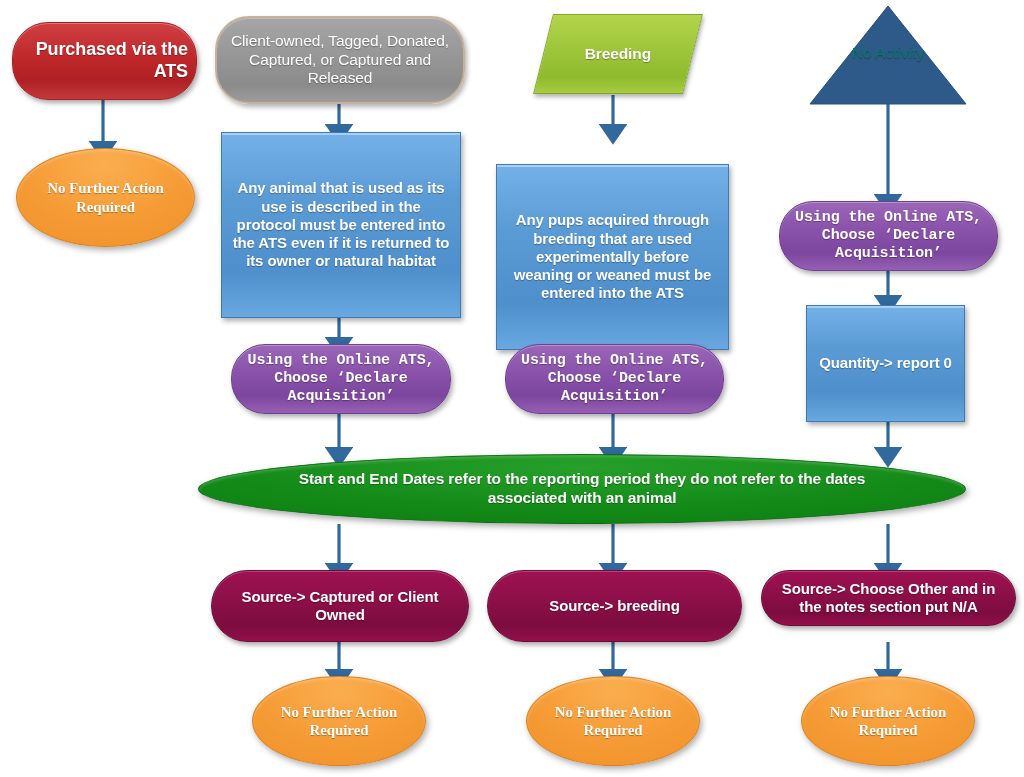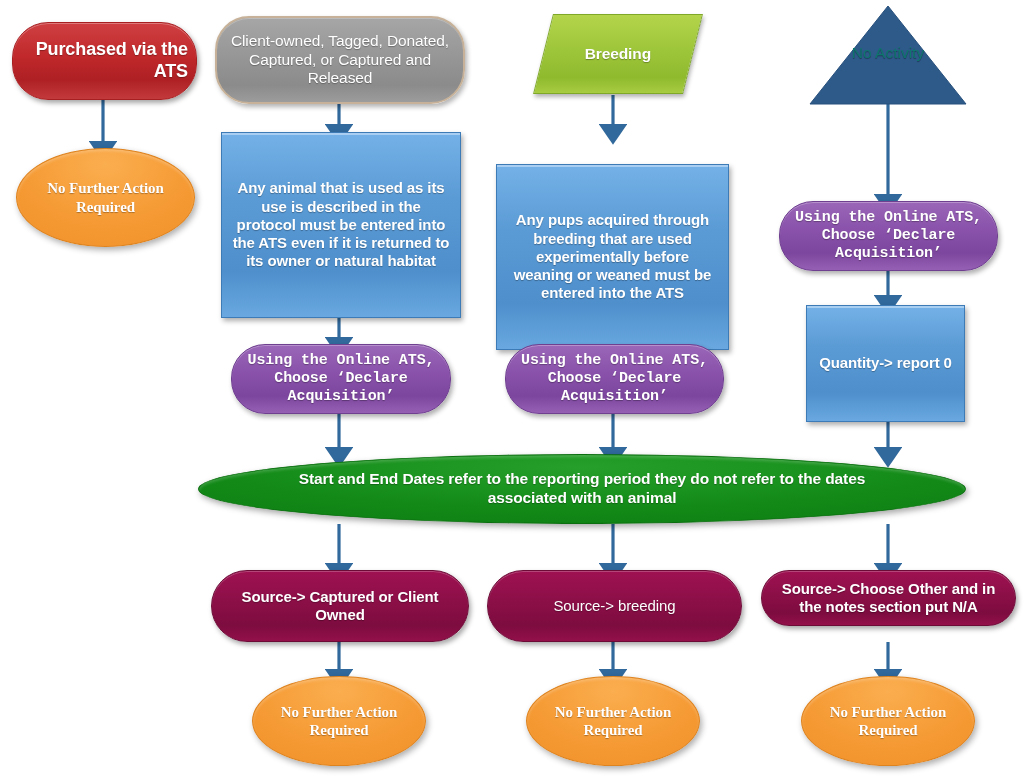--- a/index.html
+++ b/index.html
@@ -165,21 +165,21 @@
 </div>
 
 <div class="node box-blue" style="left:496px; top:132px; width:233px; height:186px; font-size:15px; font-weight:bold;margin-top:32px;">
   <span>Any pups acquired through breeding that are used experimentally before weaning or weaned must be entered into the ATS</span>
 </div>
 
 <div class="node pill-purple" style="left:505px; top:344px; width:219px; height:70px; font-size:15px; font-weight:bold;">
   <span>Using the Online ATS, Choose ‘Declare Acquisition’</span>
 </div>
 
-<div class="node pill-maroon" style="left:487px; top:570px; width:255px; height:72px; font-size:15px; font-weight:normal;">
+<div class="node pill-maroon" style="left:487px; top:570px; width:255px; height:72px; font-size:15px; font-weight:bold;">
   <span>Source-&gt; breeding</span>
 </div>
 
 <div class="node ellipse-orange" style="left:526px; top:676px; width:174px; height:90px; font-size:15px; font-weight:bold;">
   <span>No Further Action Required</span>
 </div>
 
 <div class="tri-label" style="left:838px; top:44px; width:100px; font-size:15.5px;">
   <span style="display:block; white-space:pre-line;">No Activity</span>
 </div>

